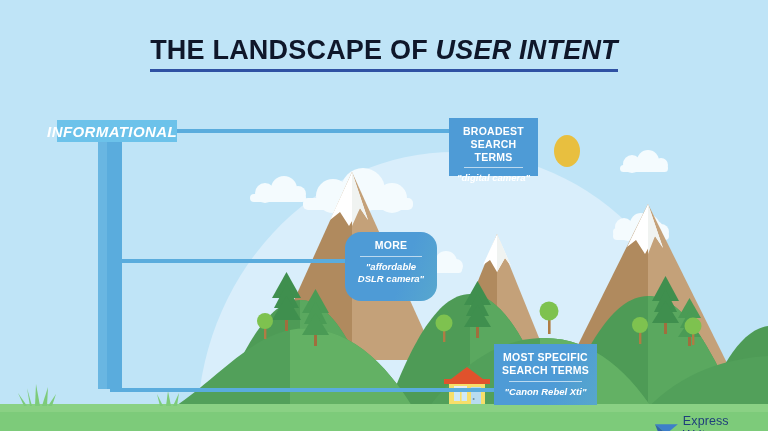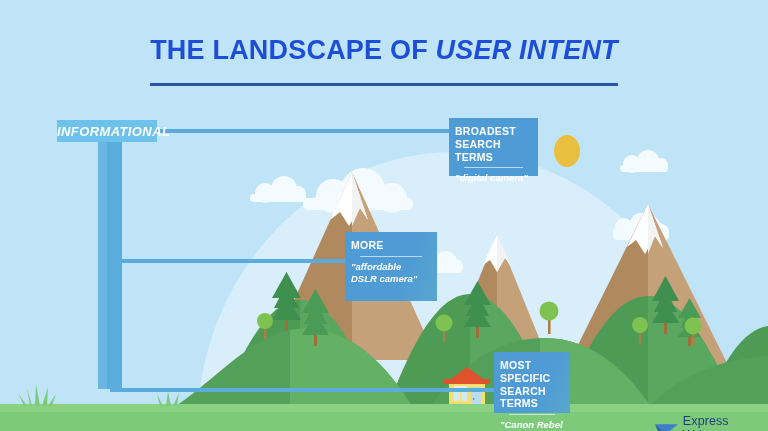--- a/index.html
+++ b/index.html
@@ -29,64 +29,65 @@
     top: 36px;
     width: 768px;
     text-align: center;
     pointer-events: none;
   }
   .title {
     display: inline-block;
     font-size: 27px;
     font-weight: bold;
     letter-spacing: 0.2px;
-    color: #1d4ed8;
+    color: #0f172a;
     border-bottom: 3px solid #2f51a3;
-    padding-bottom: 19px;
+    padding-bottom: 5px;
     line-height: 1.05;
     white-space: nowrap;
   }
   .title .em {
     font-style: italic;
     font-weight: bold;
   }
 
   
   .axis-label {
     position: absolute;
     display: flex;
     align-items: center;
-    justify-content: flex-start;
+    justify-content: flex-end;
     color: #ffffff;
     font-style: italic;
     font-weight: bold;
-    font-size: 13px;
+    font-size: 15px;
     letter-spacing: 0.4px;
     white-space: nowrap;
+    padding-left: 20px;
   }
   #label-informational {
     left: 57px;
     top: 120px;
     width: 100px;
     height: 22px;
     background: #6cc2ea;
   }
   #label-transactional {
     left: 57px;
     top: 382px;
     width: 100px;
     height: 22px;
     background: #5b9fd4;
   }
 
   
   .callout {
     position: absolute;
     color: #ffffff;
-    text-align: left;
+    text-align: center;
     padding: 7px 6px 20px 6px;
     box-sizing: border-box;
   }
   .callout .head {
     font-size: 10.5px;
     font-weight: bold;
     line-height: 1.22;
     letter-spacing: 0.25px;
   }
   .callout .rule {
@@ -106,25 +107,26 @@
     width: 89px;
     height: 58px;
     background: #4e9bd6;
   }
   #callout-more {
     left: 345px;
     top: 232px;
     width: 92px;
     height: 69px;
     background: linear-gradient(110deg, #4e9bd6 0%, #4e9bd6 62%, #57a7ce 100%);
+    border-radius: 16px;
   }
   #callout-most {
     left: 494px;
-    top: 352px;
-    width: 76px;
+    top: 344px;
+    width: 103px;
     height: 61px;
     background: linear-gradient(115deg, #4e9bd6 0%, #4e9bd6 60%, #57a7cc 100%);
   }
 
   
   #logo {
     position: absolute;
     left: 655px;
     top: 388px;
     display: flex;

